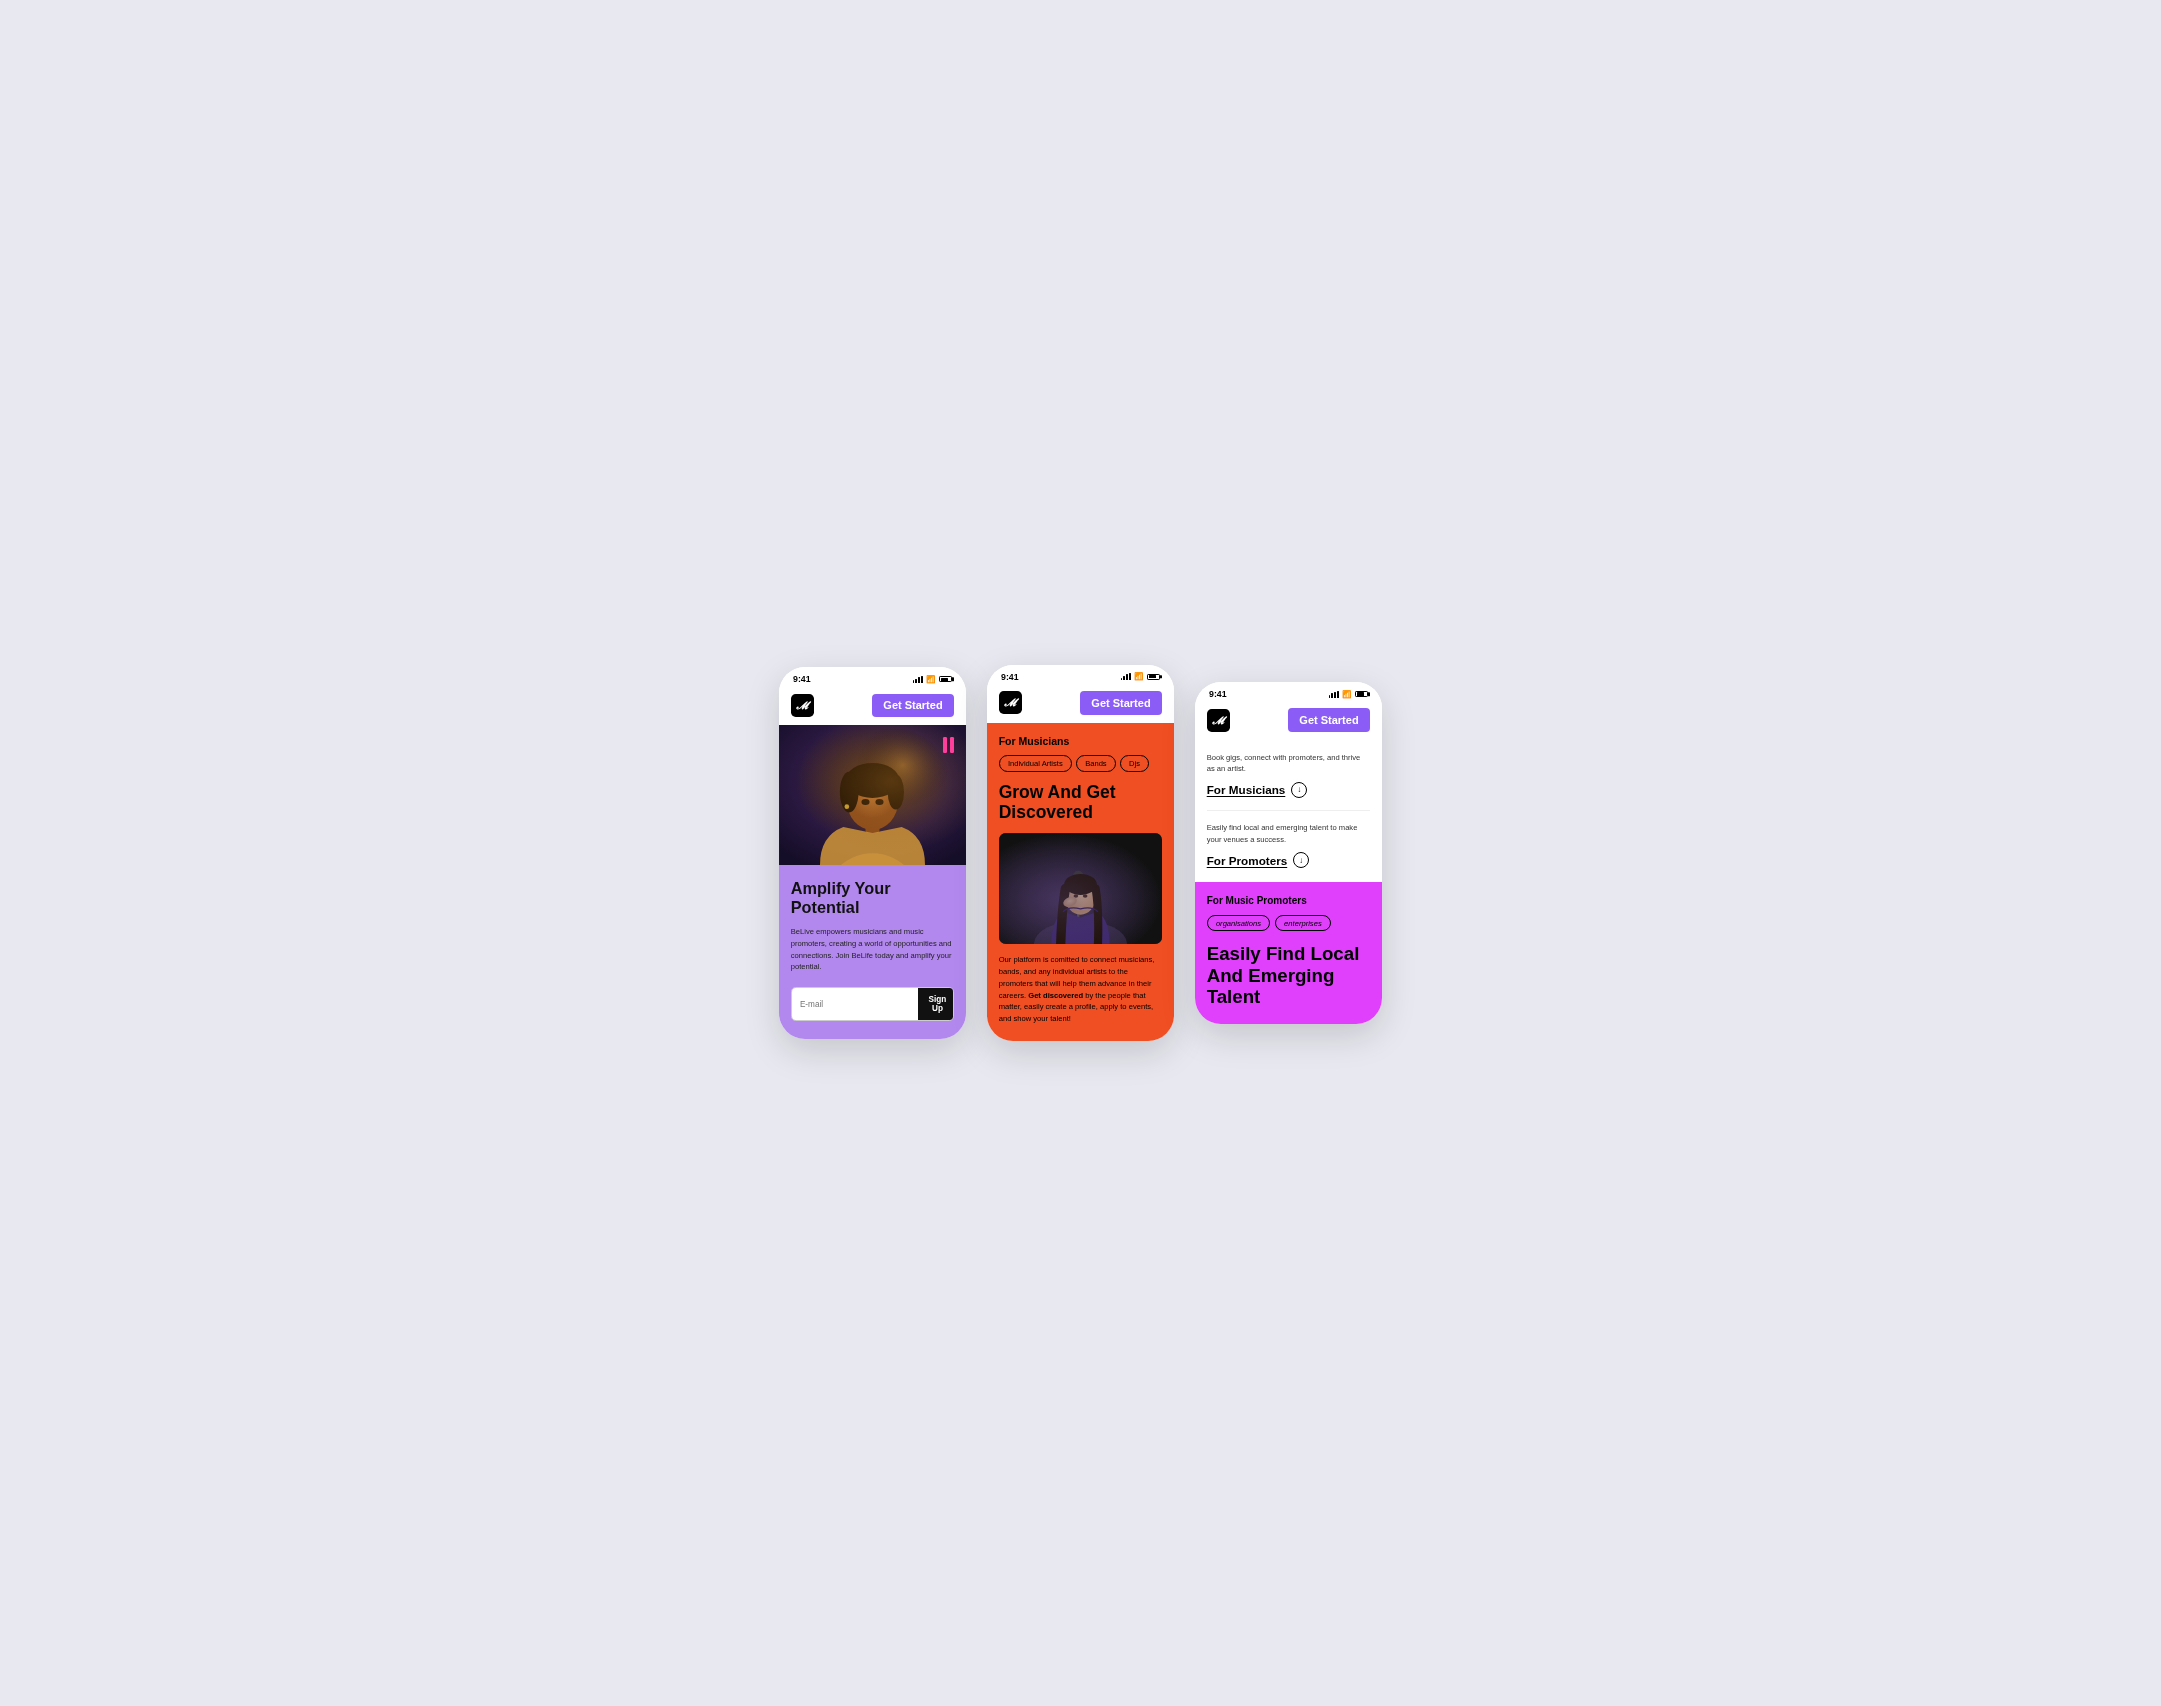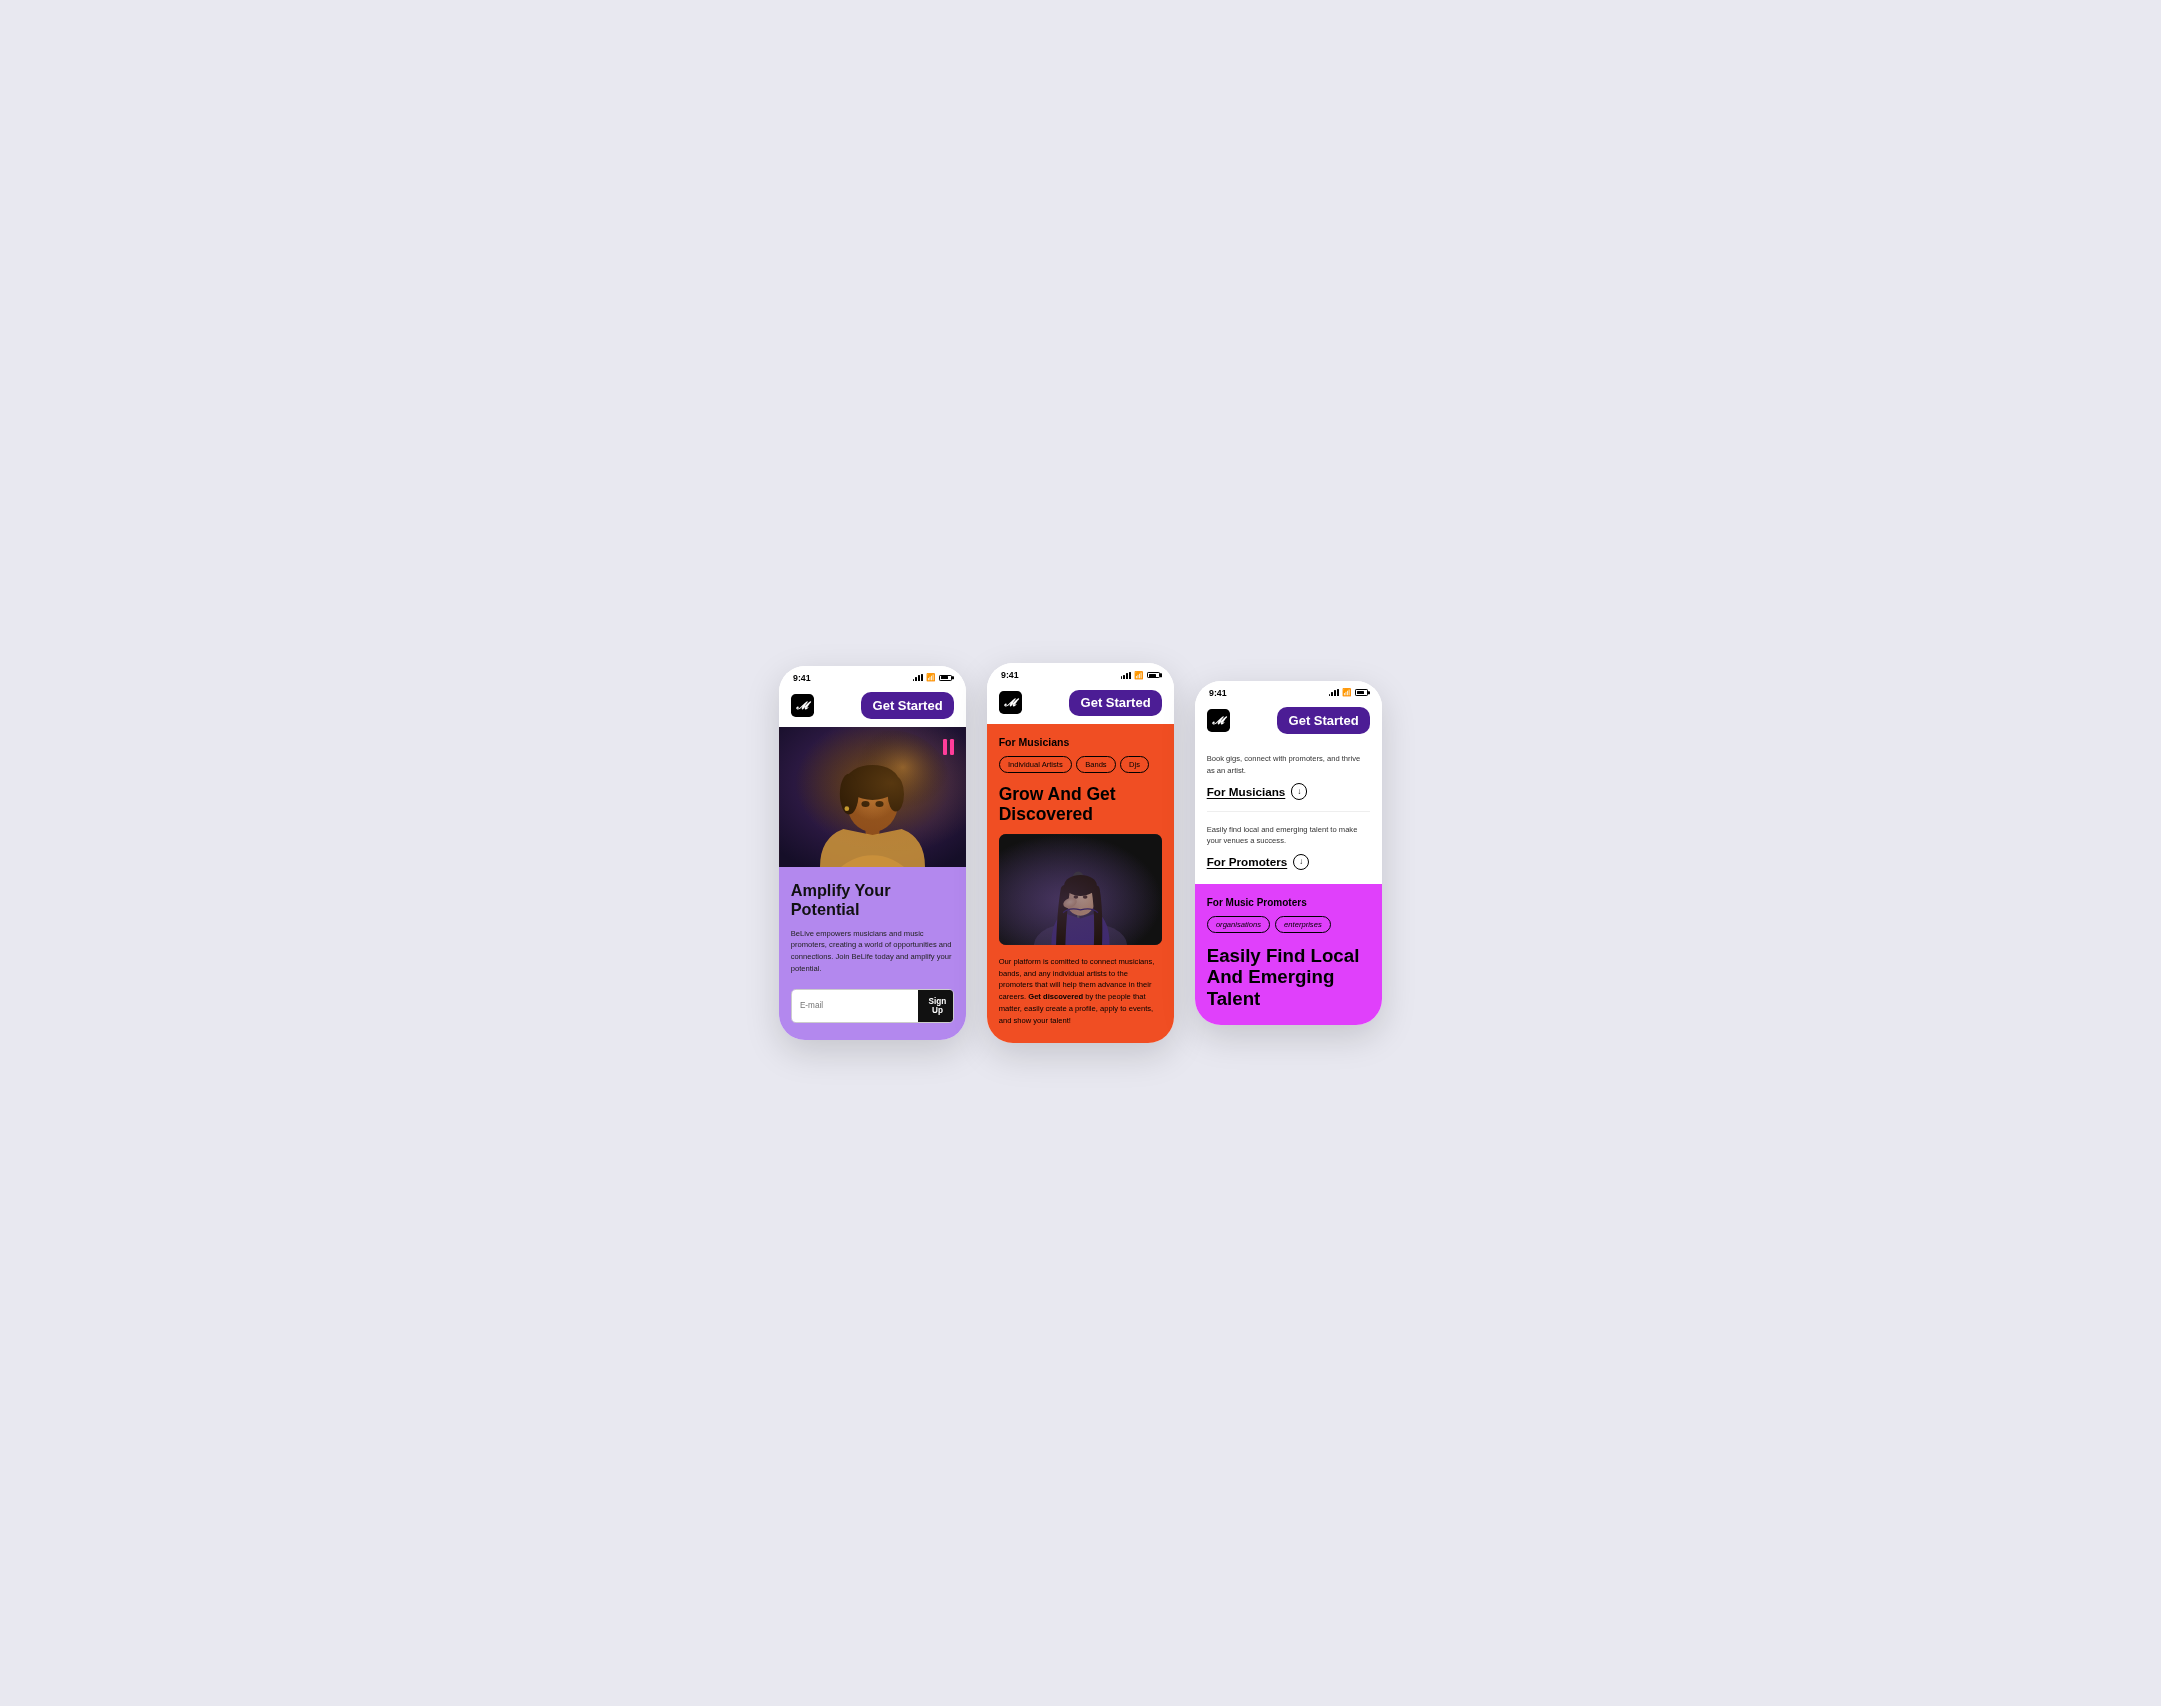--- a/index.html
+++ b/index.html
@@ -117,26 +117,26 @@
       display: flex;
       align-items: center;
       justify-content: center;
       color: #fff;
       font-weight: 900;
       font-size: 10.5px;
       font-style: italic;
     }
 
     .get-started-btn {
-      background: #4c1d95;
+      background: #8b5cf6;
       color: #fff;
       border: none;
-      border-radius: 10px;
+      border-radius: 4px;
       padding: 5.8px 11.7px;
-      font-size: 13px;
+      font-size: 11px;
       font-weight: 600;
       cursor: pointer;
     }
 
     
     .phone1-hero {
       width: 100%;
       height: 140px;
       background: linear-gradient(160deg, #2d1b4e 0%, #5a2d1e 50%, #3d2010 100%);
       position: relative;

